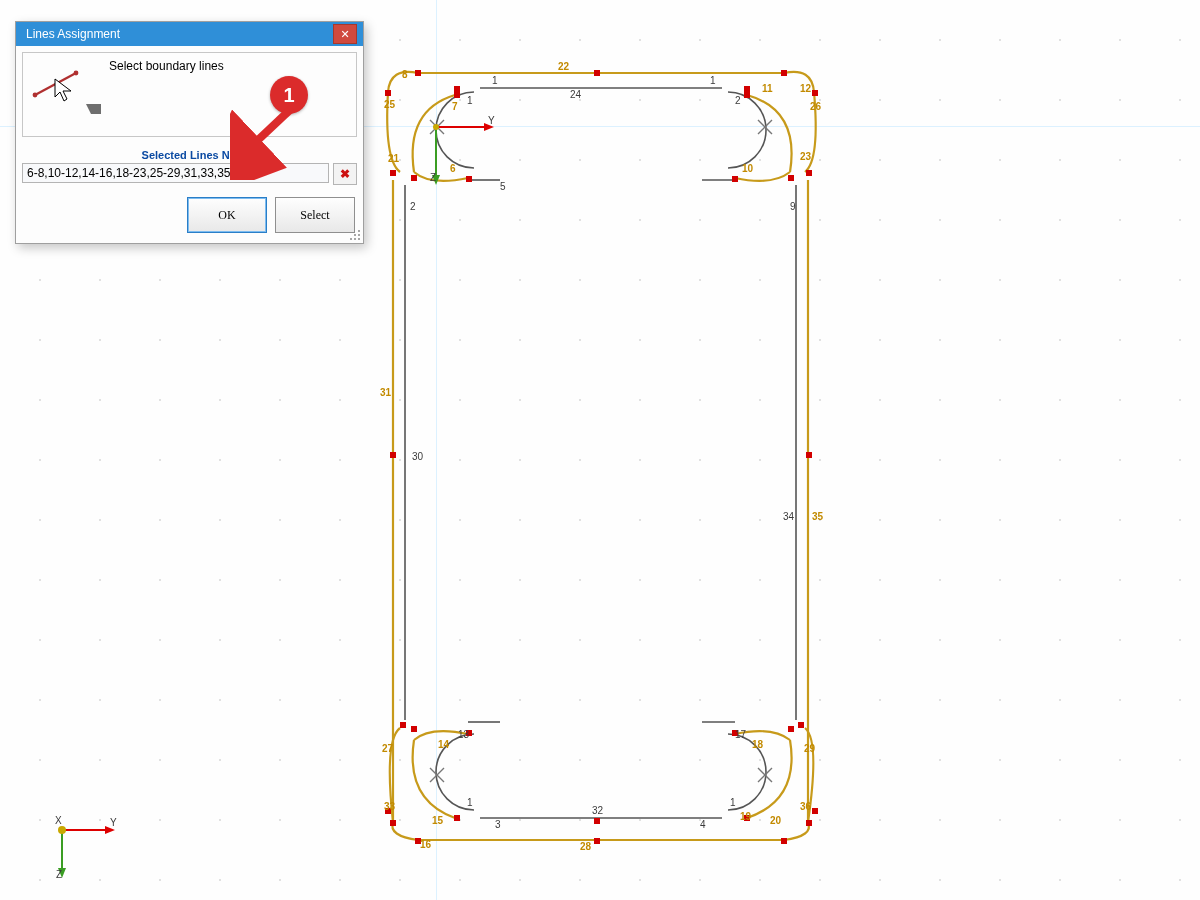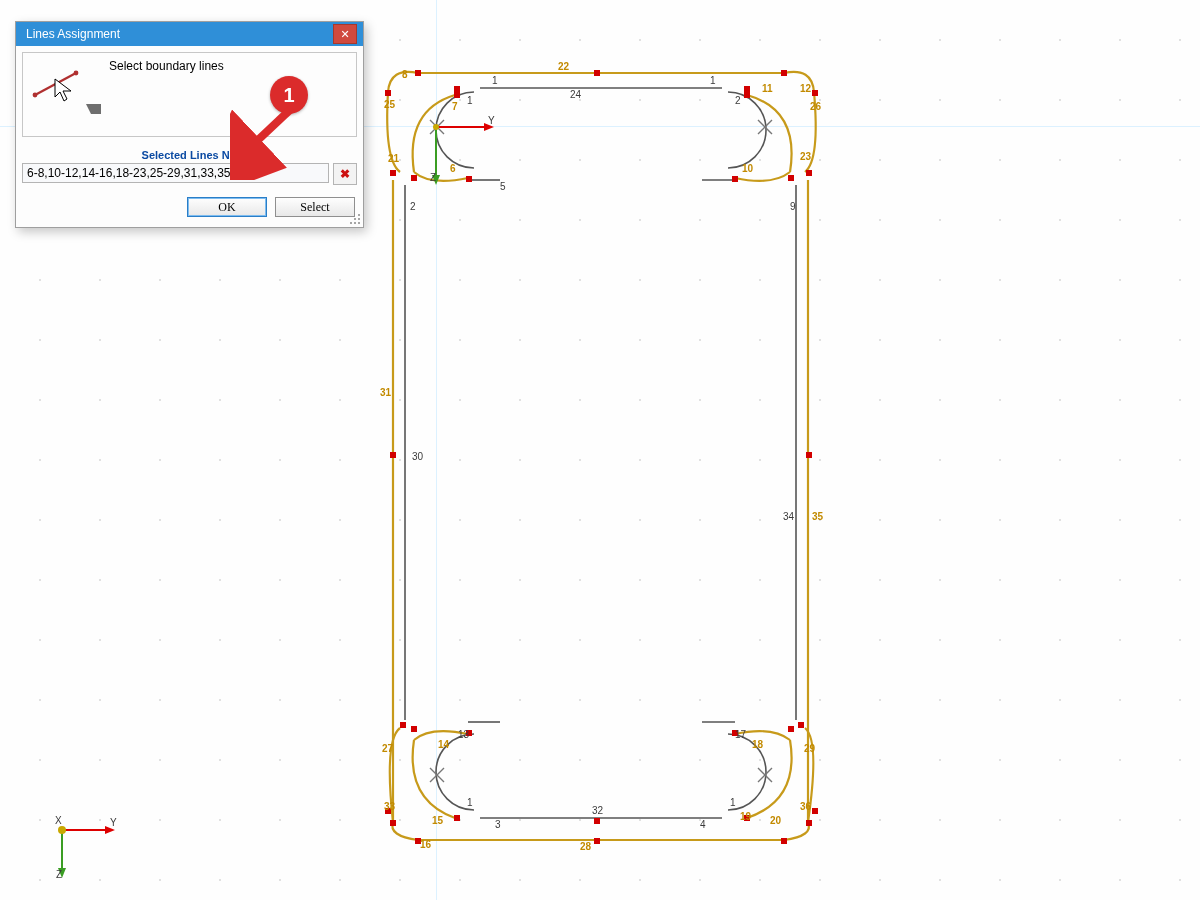--- a/index.html
+++ b/index.html
@@ -120,21 +120,21 @@
     display: flex; align-items: center; justify-content: center;
     color: #c11;
     font-weight: 700;
     cursor: pointer;
   }
   .btn-row {
     display: flex; justify-content: flex-end; gap: 8px;
     padding: 6px 8px 10px 8px;
   }
   .btn {
-    width: 80px; height: 20px;
+    width: 80px; height: 36px;
     border: 1px solid #8f8f8f;
     background: linear-gradient(#fefefe,#e8e8e8);
     cursor: pointer;
     font: 12px "Segoe UI";
   }
   .btn.default { border: 1px solid #2a7ec7; box-shadow: 0 0 0 1px #7dbcf0 inset; }
   .resize-grip {
     position: absolute; right: 2px; bottom: 2px; width: 12px; height: 12px;
   }
 

